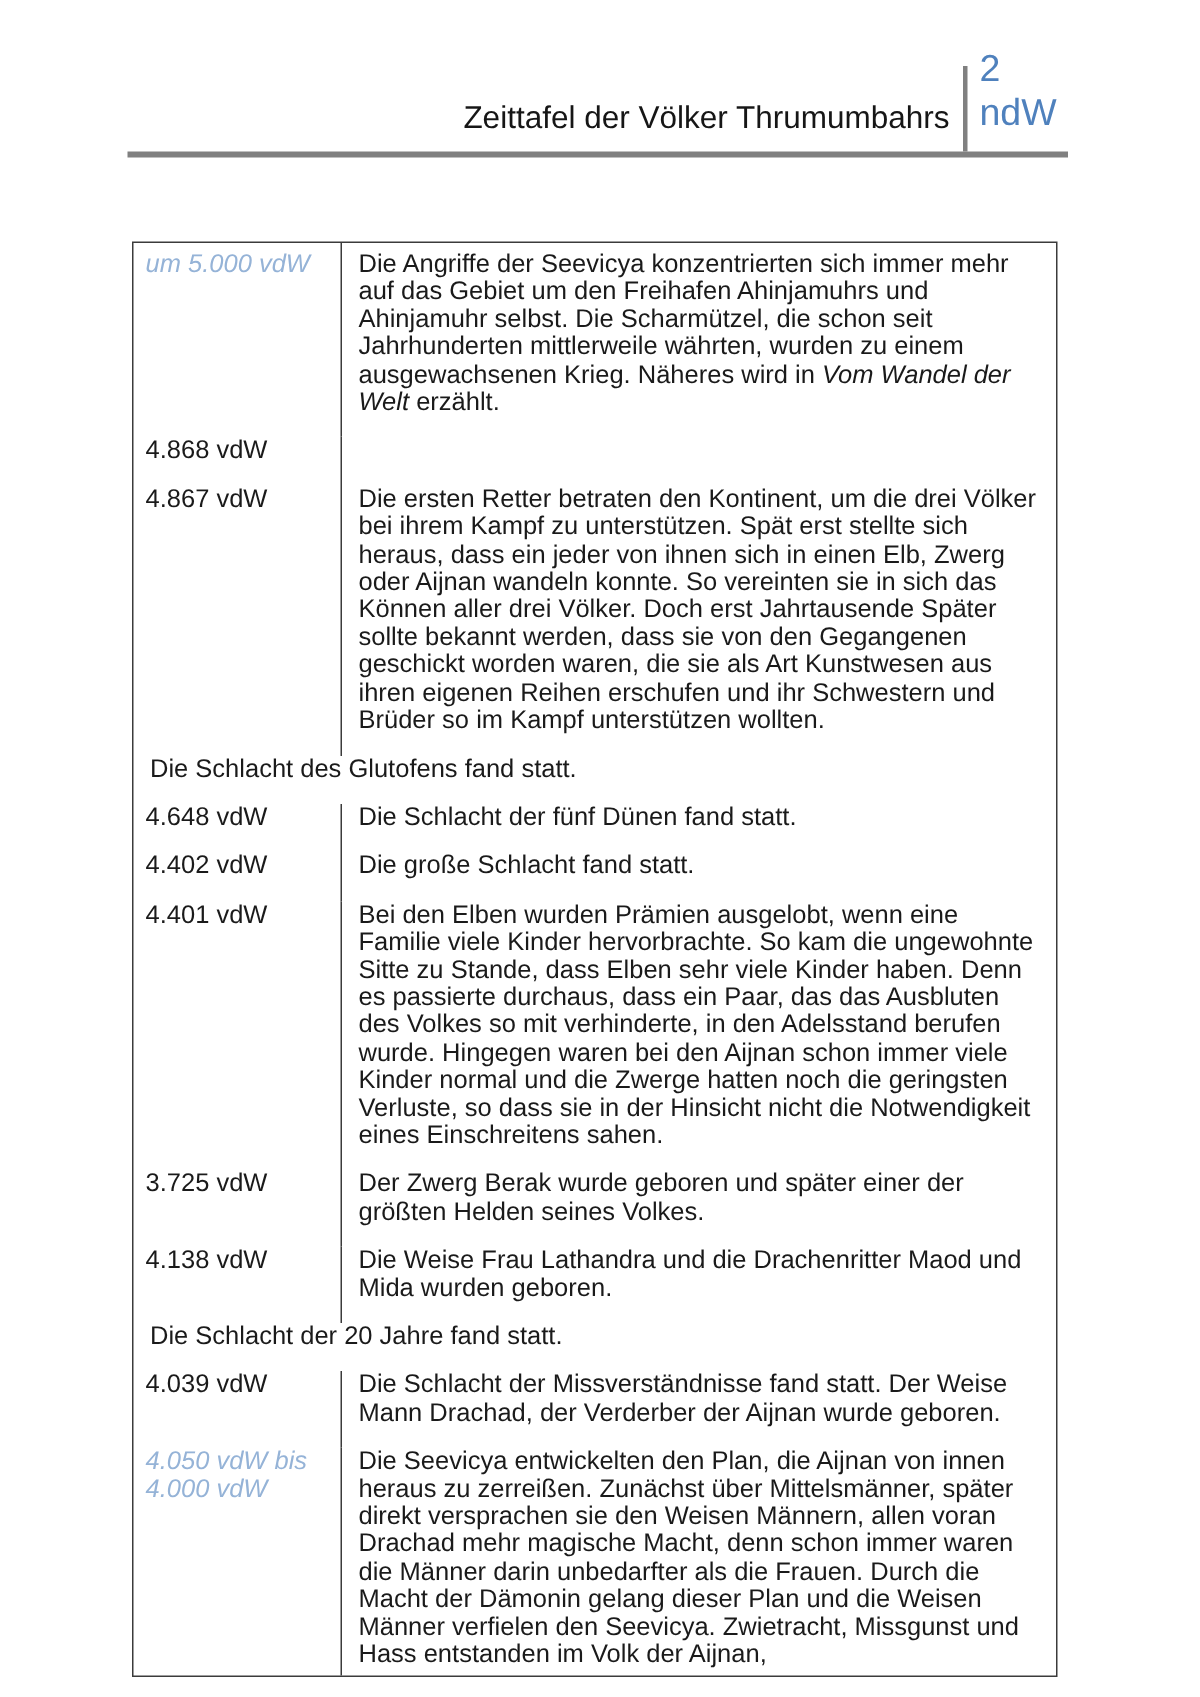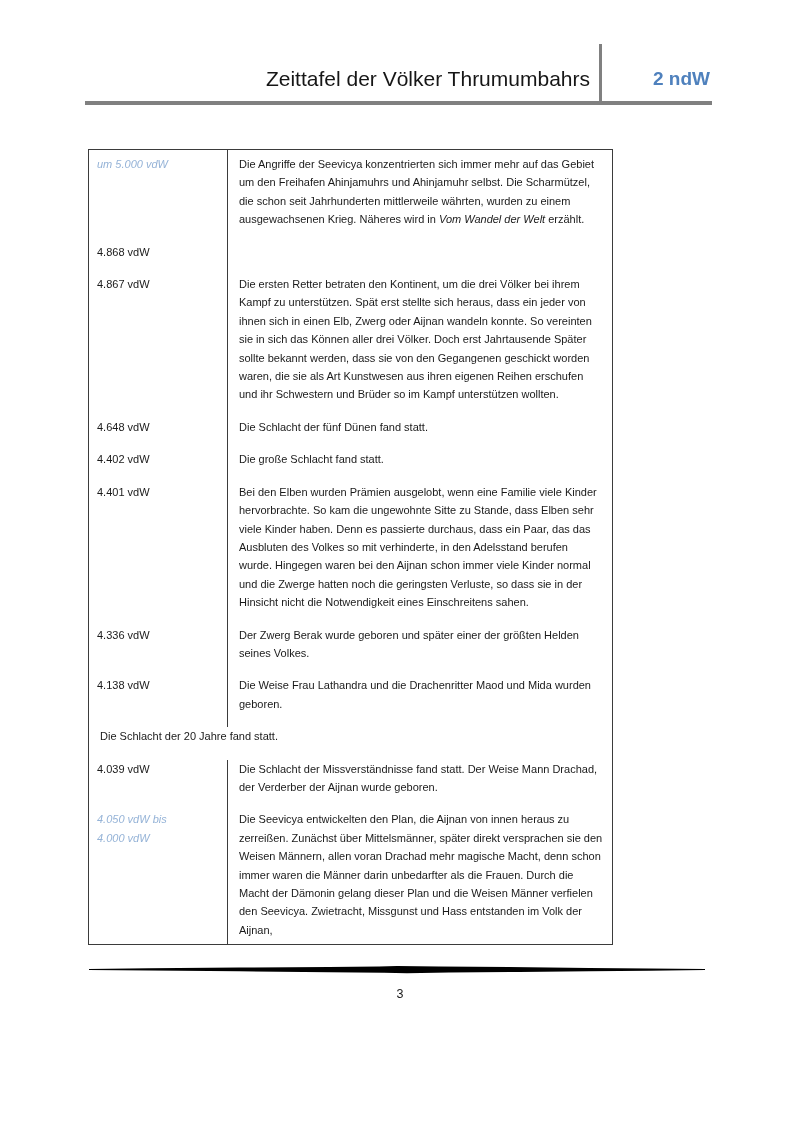--- a/index.html
+++ b/index.html
@@ -16,29 +16,29 @@
   }
   
   .header-row{display:flex;align-items:flex-end;height:57px;width:624px;}
   .doc-title{
     flex:1;margin:0;text-align:right;
     font-size:21px;font-weight:normal;line-height:1.15;
     padding:0 9px 10px 0;color:#161616;
   }
   .header-sep{width:3px;align-self:stretch;background:#808080;}
   .header-badge{
-    font-size:19px;font-weight:bold;
-    padding:0 0 11px 8px;width:67px;box-sizing:border-box;margin-left:43px;
+    font-size:25px;font-weight:normal;
+    padding:0 0 11px 8px;width:67px;box-sizing:border-box;
   }
   .header-rule{height:4px;width:627px;margin-left:-3px;background:#808080;}
   
   .timeline{
-    margin-top:44px;width:525px;box-sizing:border-box;
+    margin-top:56px;width:617px;box-sizing:border-box;
     border:1px solid #3b3b3b;
-    font-size:11px;line-height:18.4px;
+    font-size:17px;line-height:18.4px;
   }
   .row{display:flex;}
   .cell{box-sizing:border-box;}
   .cell-date{
     flex:0 0 139px;border-right:1px solid #3b3b3b;
     padding:0 6px 14px 8px;white-space:pre-line;
   }
   .cell-text{flex:1;padding:0 8px 14px 11px;}
   .row:first-child .cell{padding-top:5px;}
   .row:last-child .cell{padding-bottom:5px;}
@@ -69,35 +69,36 @@
         <div class="cell cell-text"><span>Die Angriffe der Seevicya konzentrierten sich immer mehr auf das Gebiet um den Freihafen Ahinjamuhrs und Ahinjamuhr selbst. Die Scharmützel, die schon seit Jahrhunderten mittlerweile währten, wurden zu einem ausgewachsenen Krieg. Näheres wird in </span><span class="it">Vom Wandel der Welt</span><span> erzählt.</span></div>
       </div>
       <div class="row">
         <div class="cell cell-date">4.868 vdW</div>
       </div>
       <div class="row">
         <div class="cell cell-date">4.867 vdW</div>
         <div class="cell cell-text"><span>Die ersten Retter betraten den Kontinent, um die drei Völker bei ihrem Kampf zu unterstützen. Spät erst stellte sich heraus, dass ein jeder von ihnen sich in einen Elb, Zwerg oder Aijnan wandeln konnte. So vereinten sie in sich das Können aller drei Völker. Doch erst Jahrtausende Später sollte bekannt werden, dass sie von den Gegangenen geschickt worden waren, die sie als Art Kunstwesen aus ihren eigenen Reihen erschufen und ihr Schwestern und Brüder so im Kampf unterstützen wollten.</span></div>
       </div>
       <div class="row">
+        <div class="cell cell-text"><span>Die Schlacht des Glutofens fand statt.</span></div>
       </div>
       <div class="row">
         <div class="cell cell-date">4.648 vdW</div>
         <div class="cell cell-text"><span>Die Schlacht der fünf Dünen fand statt.</span></div>
       </div>
       <div class="row">
         <div class="cell cell-date">4.402 vdW</div>
         <div class="cell cell-text"><span>Die große Schlacht fand statt.</span></div>
       </div>
       <div class="row">
         <div class="cell cell-date">4.401 vdW</div>
         <div class="cell cell-text"><span>Bei den Elben wurden Prämien ausgelobt, wenn eine Familie viele Kinder hervorbrachte. So kam die ungewohnte Sitte zu Stande, dass Elben sehr viele Kinder haben. Denn es passierte durchaus, dass ein Paar, das das Ausbluten des Volkes so mit verhinderte, in den Adelsstand berufen wurde. Hingegen waren bei den Aijnan schon immer viele Kinder normal und die Zwerge hatten noch die geringsten Verluste, so dass sie in der Hinsicht nicht die Notwendigkeit eines Einschreitens sahen.</span></div>
       </div>
       <div class="row">
-        <div class="cell cell-date">4.336 vdW</div>
+        <div class="cell cell-date">3.725 vdW</div>
         <div class="cell cell-text"><span>Der Zwerg Berak wurde geboren und später einer der größten Helden seines Volkes.</span></div>
       </div>
       <div class="row">
         <div class="cell cell-date">4.138 vdW</div>
         <div class="cell cell-text"><span>Die Weise Frau Lathandra und die Drachenritter Maod und Mida wurden geboren.</span></div>
       </div>
       <div class="row">
         <div class="cell cell-text"><span>Die Schlacht der 20 Jahre fand statt.</span></div>
       </div>
       <div class="row">

